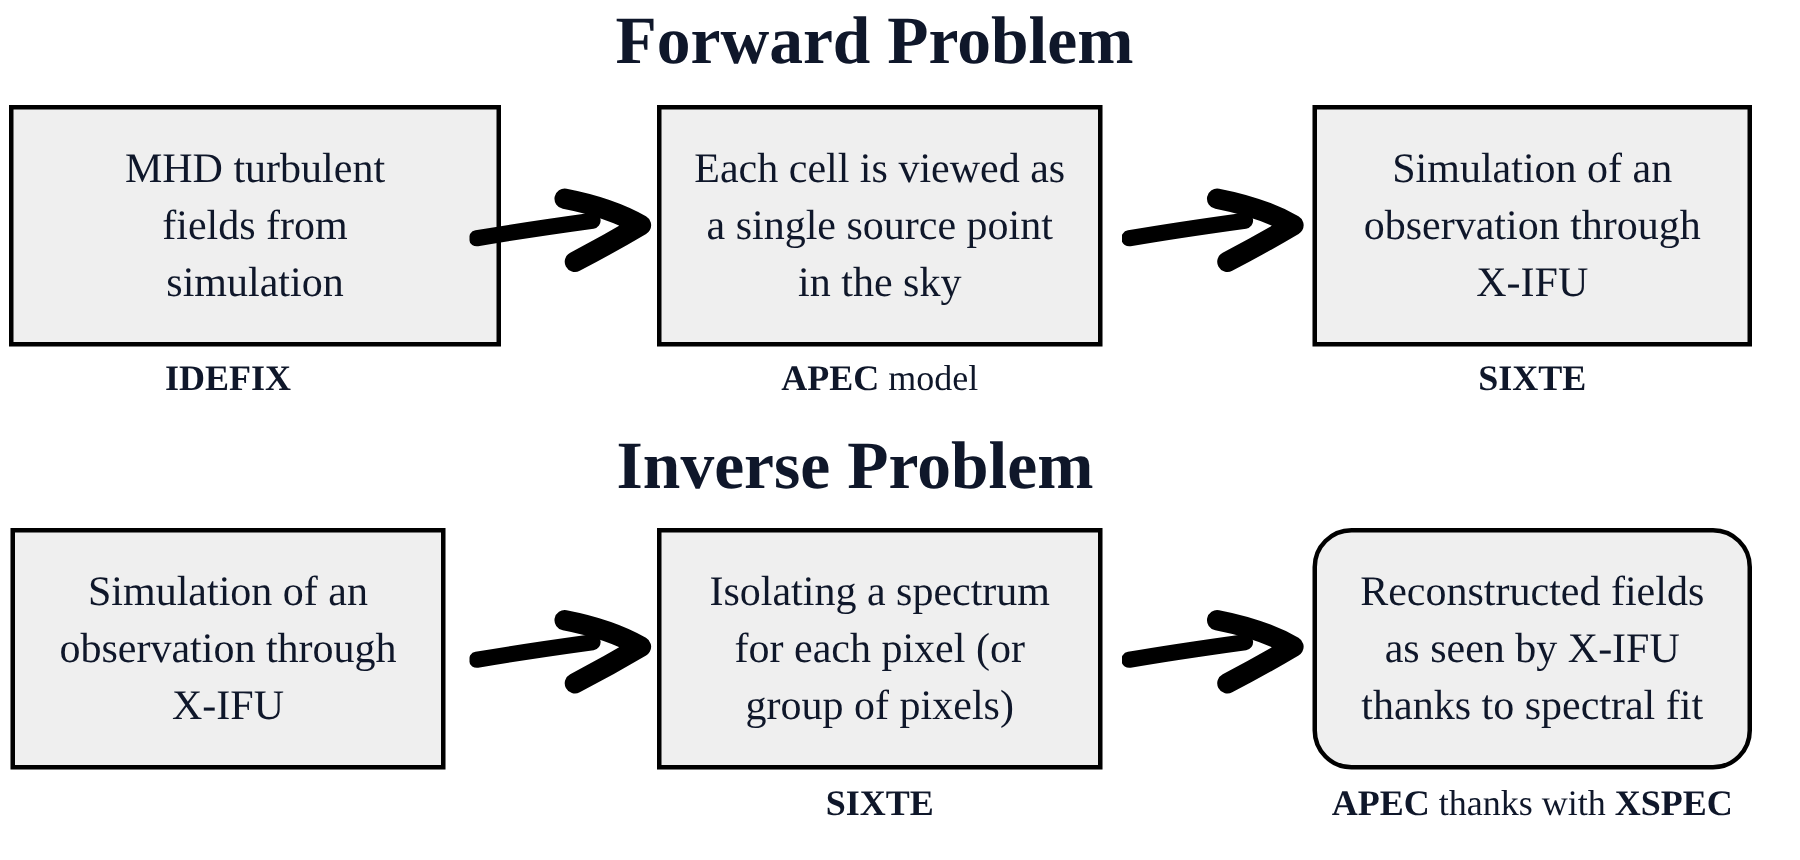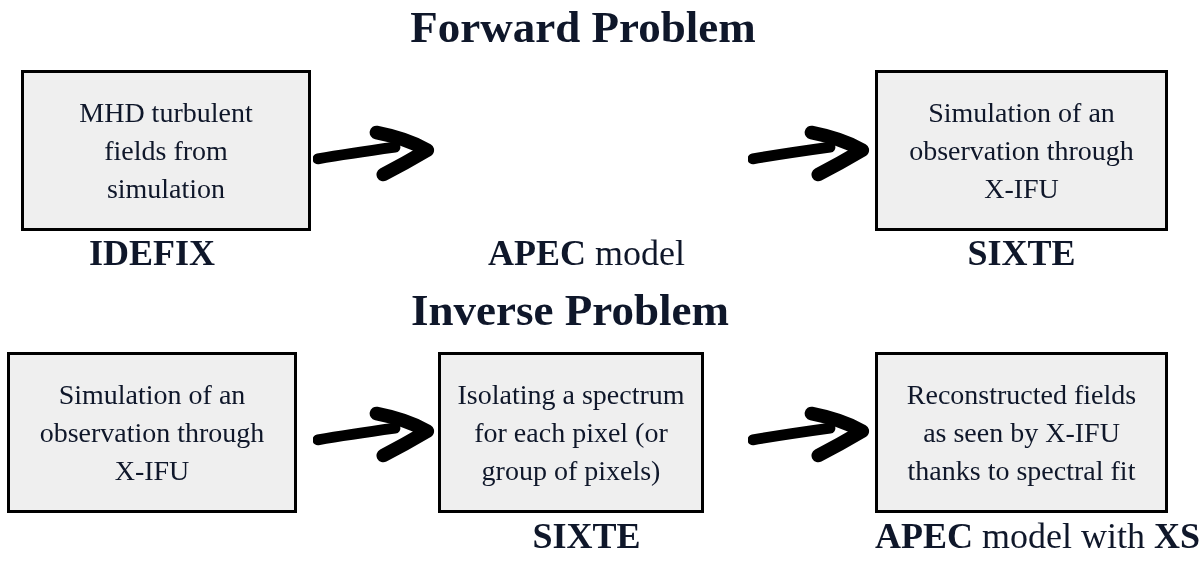--- a/index.html
+++ b/index.html
@@ -39,68 +39,73 @@
   }
   .box-text {
     font-size: 28px;
     line-height: 38px;
     text-align: center;
     white-space: pre-line;
   }
   .flow-label {
     position: absolute;
     text-align: center;
-    font-size: 36px;
+    font-size: 24px;
     line-height: 33px;
     white-space: nowrap;
   }
   .flow-label b { font-weight: bold; }
   .arrow-svg {
     position: absolute;
     width: 125px;
     height: 58px;
   }
 </style>
 </head>
 <body>
 
 <div id="canvas">
   <div class="title" id="title-forward">Forward Problem</div>
   <div class="title" id="title-inverse">Inverse Problem</div>
 
-<div class="box" style="left: 21px; top: 70px; width: 290px; background: rgb(239, 239, 239); border-color: rgb(0, 0, 0);">
+<div class="box" style="left: 6px; top: 70px; width: 328px; background: rgb(239, 239, 239); border-color: rgb(0, 0, 0);">
       <div class="box-text">MHD turbulent
 fields from
 simulation</div>
     </div>
     <div class="flow-label" style="left: 7px; top: 237px; width: 290px;"><b>IDEFIX</b></div>
+    <div class="box" style="left: 438px; top: 70px; width: 297px; background: rgb(239, 239, 239); border-color: rgb(0, 0, 0);">
+      <div class="box-text">Each cell is viewed as
+a single source point
+in the sky</div>
+    </div>
     <div class="flow-label" style="left: 438px; top: 237px; width: 297px; text-align: center;"><b>APEC</b><span> model</span></div>
     <div class="box" style="left: 875px; top: 70px; width: 293px; background: rgb(239, 239, 239); border-color: rgb(0, 0, 0);">
       <div class="box-text">Simulation of an
 observation through
 X-IFU</div>
     </div>
     <div class="flow-label" style="left: 875px; top: 237px; width: 293px;"><b>SIXTE</b></div>
     <div class="box" style="left: 7px; top: 352px; width: 290px; background: rgb(239, 239, 239); border-color: rgb(0, 0, 0);">
       <div class="box-text">Simulation of an
 observation through
 X-IFU</div>
     </div>
-    <div class="box" style="left: 438px; top: 352px; width: 266px; background: rgb(239, 239, 239); border-color: rgb(0, 0, 0); justify-content: center;">
+    <div class="box" style="left: 438px; top: 352px; width: 297px; background: rgb(239, 239, 239); border-color: rgb(0, 0, 0); justify-content: center;">
       <div class="box-text">Isolating a spectrum
 for each pixel (or
 group of pixels)</div>
     </div>
     <div class="flow-label" style="left: 438px; top: 520px; width: 297px;"><b>SIXTE</b></div>
-    <div class="box" style="left: 875px; top: 352px; width: 293px; background: rgb(239, 239, 239); border-color: rgb(0, 0, 0);">
+    <div class="box" style="left: 875px; top: 352px; width: 293px; background: rgb(239, 239, 239); border-color: rgb(0, 0, 0); border-radius: 26px;">
       <div class="box-text">Reconstructed fields
 as seen by X-IFU
 thanks to spectral fit</div>
     </div>
-    <div class="flow-label" style="left: 875px; top: 520px; width: 293px;"><b>APEC</b><span> model with </span><b>XSPEC</b></div>
+    <div class="flow-label" style="left: 875px; top: 520px; width: 293px;"><b>APEC</b><span> thanks with </span><b>XSPEC</b></div>
     <svg class="arrow-svg" viewBox="0 0 128 58" style="left: 313px; top: 124px;">
       <path d="M5,35 C28,31 55,27 84,23" stroke="#000000" stroke-width="11" stroke-linecap="round" fill="none"></path>
       <path d="M65,8 Q96,14 117,26 Q95,39 72,51" stroke="#000000" stroke-width="14" stroke-linecap="round" stroke-linejoin="round" fill="none"></path>
     </svg>
     <svg class="arrow-svg" viewBox="0 0 128 58" style="left: 748px; top: 124px;">
       <path d="M5,35 C28,31 55,27 84,23" stroke="#000000" stroke-width="11" stroke-linecap="round" fill="none"></path>
       <path d="M65,8 Q96,14 117,26 Q95,39 72,51" stroke="#000000" stroke-width="14" stroke-linecap="round" stroke-linejoin="round" fill="none"></path>
     </svg>
     <svg class="arrow-svg" viewBox="0 0 128 58" style="left: 313px; top: 405px;">
       <path d="M5,35 C28,31 55,27 84,23" stroke="#000000" stroke-width="11" stroke-linecap="round" fill="none"></path>

